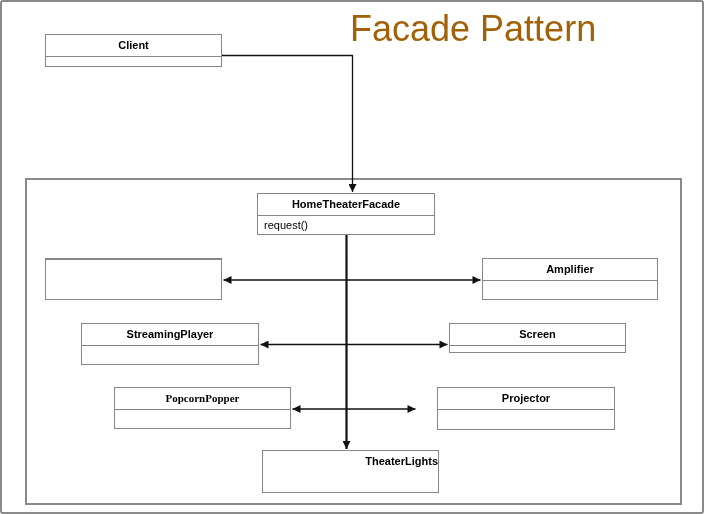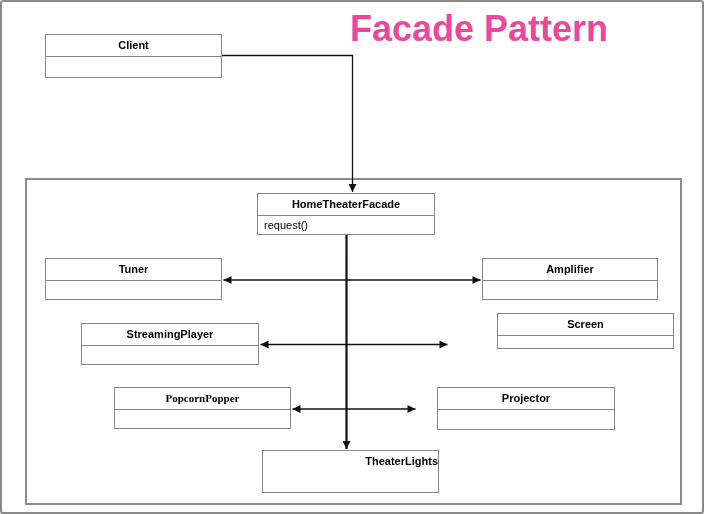--- a/index.html
+++ b/index.html
@@ -10,22 +10,22 @@
     box-sizing:border-box;
     background:#ffffff;
     border:2px solid #8a8a8a;
     border-radius:3px;
     overflow:hidden;
   }
   .diagram-title{
     position:absolute;
     left:348px;top:6px;
     font-size:36px;
-    font-weight:bold;
-    color:#ec4899;
+    font-weight:normal;
+    color:#a16207;
     letter-spacing:0px;
     white-space:nowrap;
   }
   .boundary{
     position:absolute;
     left:23px;top:176px;
     width:657px;height:327px;
     box-sizing:border-box;
     border:2px solid #8a8a8a;
     background:transparent;
@@ -55,26 +55,26 @@
   }
   .uml-method{
     font-size:11px;
     font-weight:normal;
     color:#000000;
     line-height:18px;
     padding-left:6px;
     white-space:nowrap;
   }
   
-  .pos-client          {left:43px;  top:32px;  width:177px; height:44px;}
+  .pos-client          {left:43px;  top:32px;  width:177px; height:33px;}
   .pos-facade          {left:255px; top:191px; width:178px; height:42px;}
   .pos-tuner           {left:43px;  top:256px; width:177px; height:42px;}
   .pos-amplifier       {left:480px; top:256px; width:176px; height:42px;}
   .pos-streamingplayer {left:79px;  top:321px; width:178px; height:42px;}
-  .pos-screen          {left:447px; top:311px; width:177px; height:36px;margin-left:48px;}
+  .pos-screen          {left:447px; top:321px; width:177px; height:30px;}
   .pos-popcornpopper   {left:112px; top:385px; width:177px; height:42px;font-family:Liberation Serif, serif;}
   .pos-projector       {left:415px; top:385px; width:178px; height:43px;margin-left:20px;}
   .pos-theaterlights   {left:260px; top:448px; width:177px; height:43px;align-items:flex-end;}
   .connector-layer{
     position:absolute;
     left:0;top:0;
     width:704px;height:514px;
     z-index:3;
     pointer-events:none;
   }
@@ -92,21 +92,20 @@
     <div class="uml-title">Client</div>
     <div class="uml-body"></div>
   </div>
 
   <div class="uml-class pos-facade">
     <div class="uml-title">HomeTheaterFacade</div>
     <div class="uml-body uml-method">request()</div>
   </div>
 
   <div class="uml-class pos-tuner">
-    <div class="uml-title">Tuner</div>
     <div class="uml-body"></div>
   </div>
 
   <div class="uml-class pos-amplifier">
     <div class="uml-title">Amplifier</div>
     <div class="uml-body"></div>
   </div>
 
   <div class="uml-class pos-streamingplayer">
     <div class="uml-title">StreamingPlayer</div>

